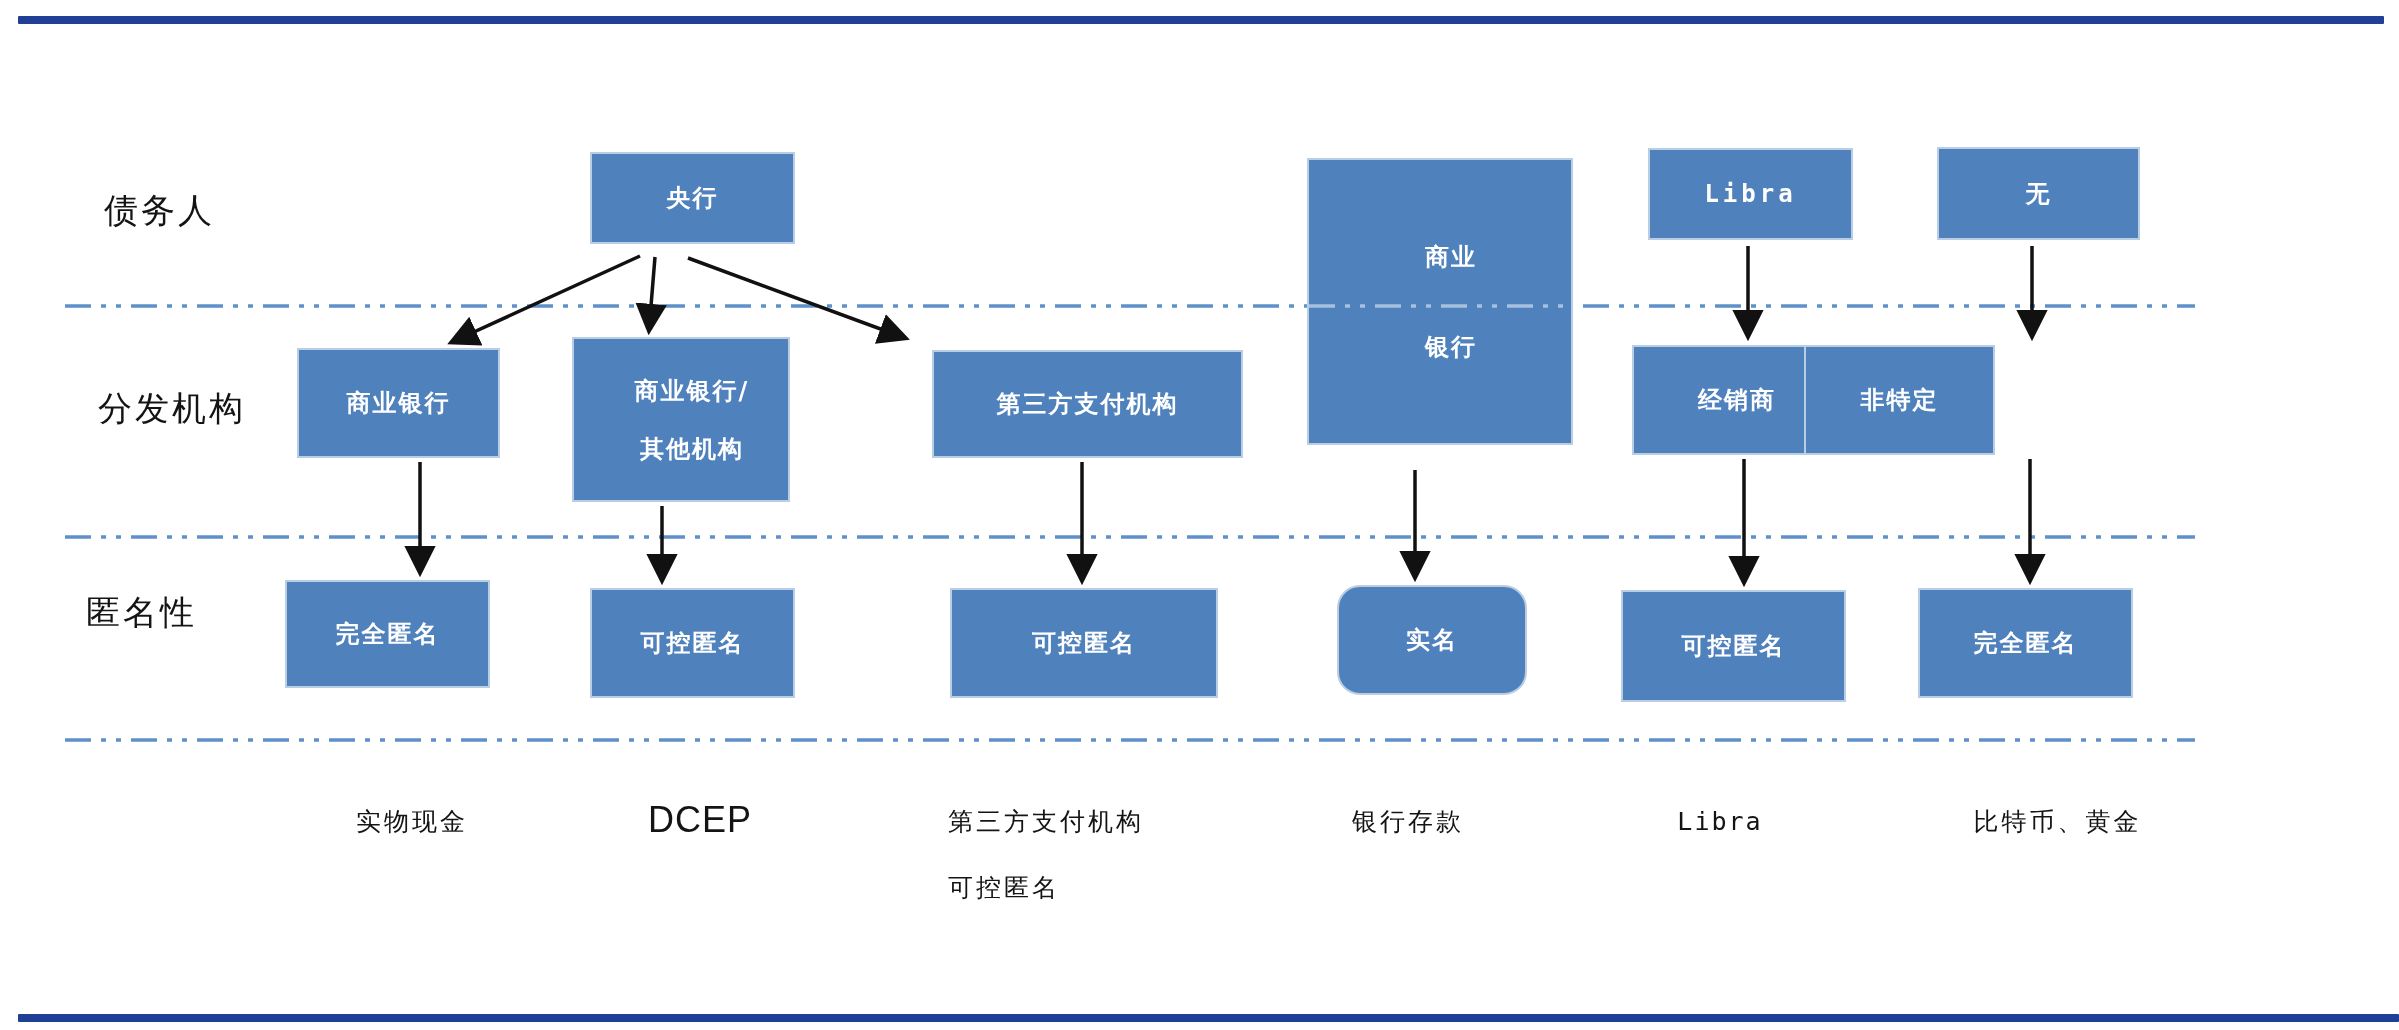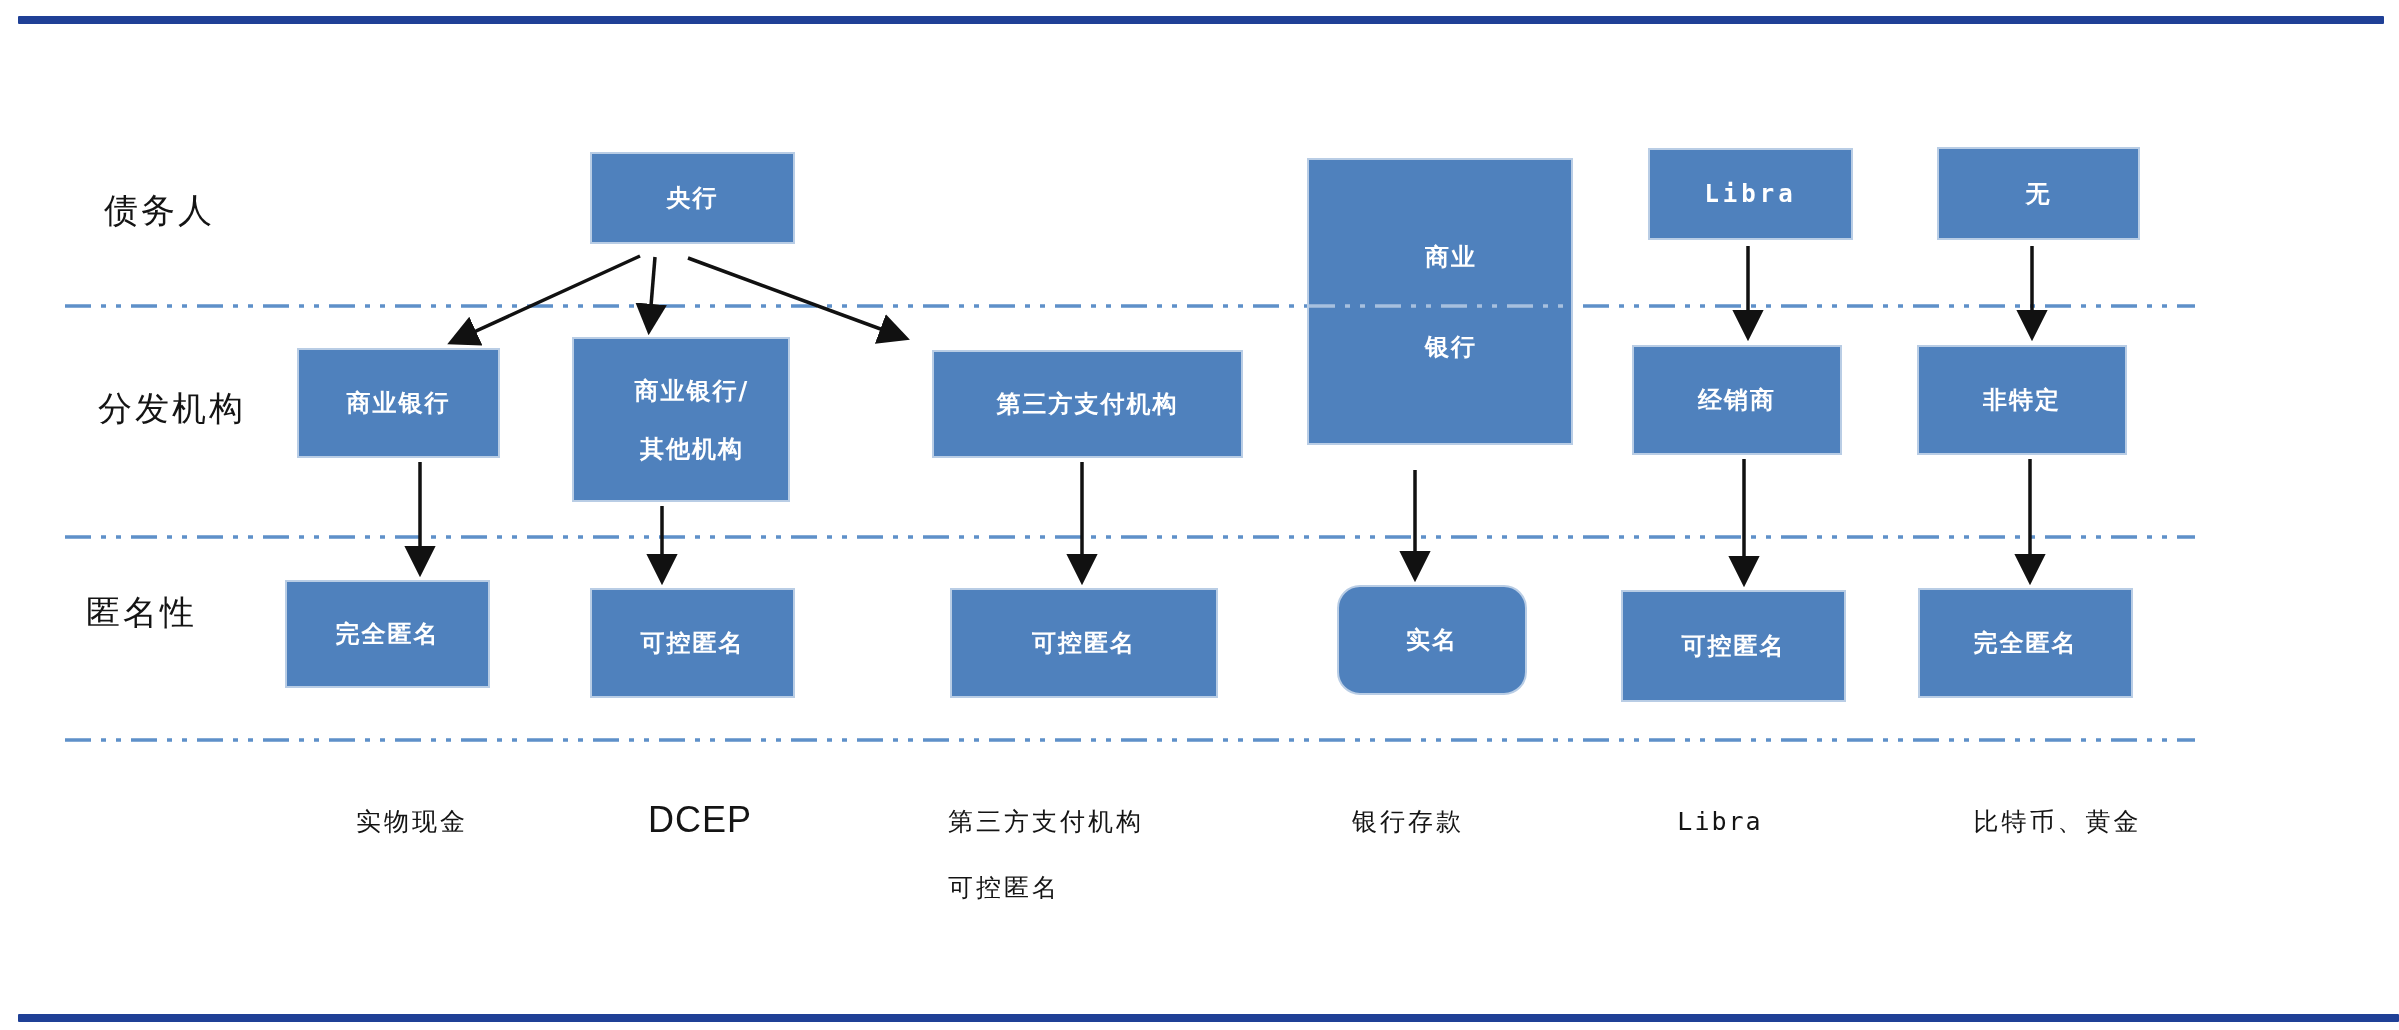--- a/index.html
+++ b/index.html
@@ -69,21 +69,21 @@
   <div class="box two-line" style="left:572px;top:337px;width:218px;height:165px;gap:26px;">
     <span class="ln">商业银行/</span>
     <span class="ln">其他机构</span>
   </div>
   <div class="box" style="left:932px;top:350px;width:311px;height:108px;">
     <span>第三方支付机构</span>
   </div>
   <div class="box" style="left:1632px;top:345px;width:210px;height:110px;">
     <span>经销商</span>
   </div>
-  <div class="box" style="left:1917px;top:345px;width:210px;height:110px;">
+  <div class="box" style="left:1804px;top:345px;width:191px;height:110px;">
     <span>非特定</span>
   </div>
 
   <div class="box" style="left:285px;top:580px;width:205px;height:108px;">
     <span>完全匿名</span>
   </div>
   <div class="box" style="left:590px;top:588px;width:205px;height:110px;">
     <span>可控匿名</span>
   </div>
   <div class="box" style="left:950px;top:588px;width:268px;height:110px;">

